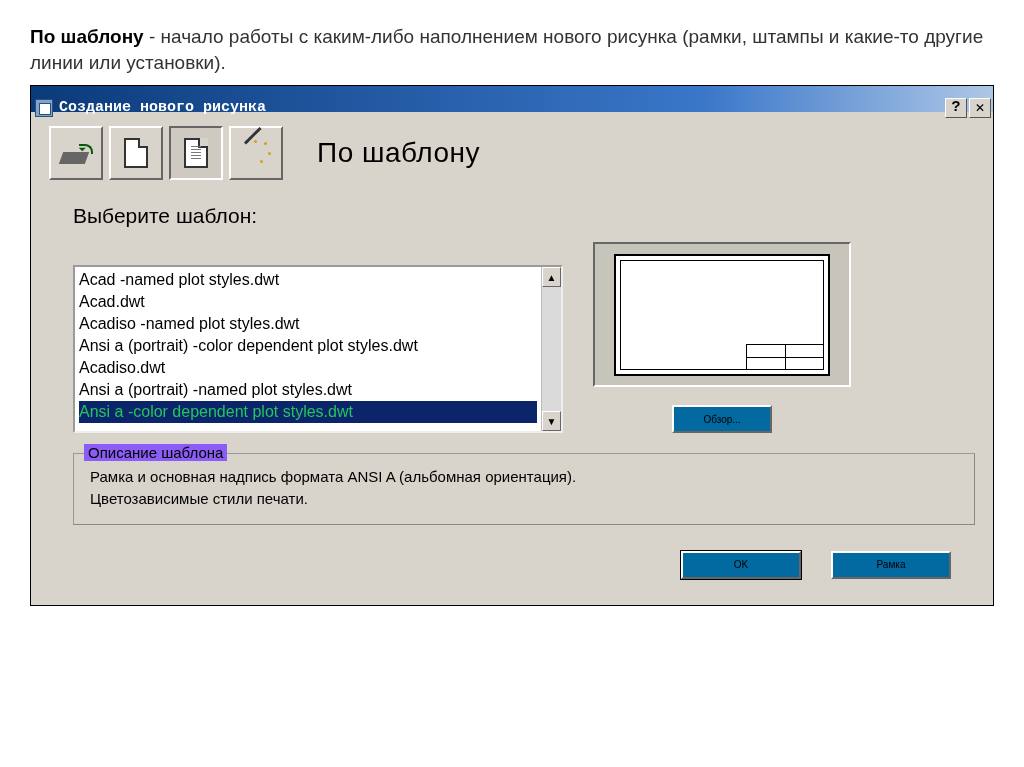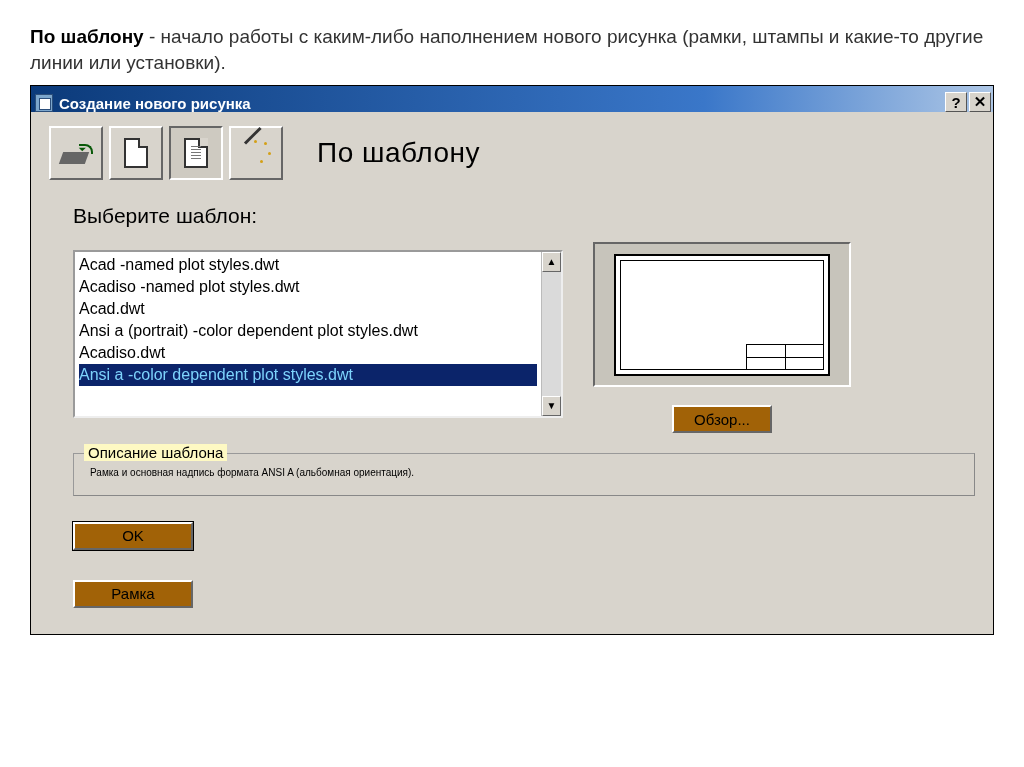--- a/index.html
+++ b/index.html
@@ -24,25 +24,26 @@
     margin-bottom: 10px;
   }
   .intro b { color: #000; }
   .dialog-wrapper {
     border: 1px solid #000;
   }
   .titlebar {
     background: linear-gradient(to right, #0b3a7a, #3a77c9 70%, #aec7e6);
     height: 26px;
     display: flex;
-    align-items: flex-end;
+    align-items: center;
     padding: 17px 2px 0 4px;
     color: #fff;
     font-weight: bold;
     font-size: 15px;
+    font-family: Liberation Mono, monospace;
   }
   .titlebar .app-icon {
     width: 18px; height: 18px;
     background: #7ca6cc;
     border: 1px solid #2b4e7a;
     margin-right: 6px;
     position: relative;
   }
   .titlebar .app-icon::before {
     content: "";
@@ -105,42 +106,42 @@
   .content-inner {
     padding-left: 24px;
   }
   .label {
     font-size: 21px;
     margin-bottom: 6px;
   }
   .mid-row {
     display: flex;
     gap: 30px;
-    align-items: center;
+    align-items: flex-end;
   }
   .listbox-wrap {
     display: flex;
     width: 490px;
     height: 168px;
     border: 2px inset #eee;
     background: #fff;
   }
   .listbox {
     flex: 1;
     overflow: hidden;
     font-size: 16px;
     font-family: Arial, sans-serif;
     color: #000;
     line-height: 22px;
     padding: 2px 4px;
   }
   .listbox .item { white-space: nowrap; height: 22px; cursor: default; }
   .listbox .item.selected {
     background: #0b246a;
-    color: #7dd3fc;
+    color: #22c55e;
   }
   .scrollbar {
     width: 20px;
     background: #dfdfdf;
     display: flex;
     flex-direction: column;
     border-left: 1px solid #bbb;
   }
   .scroll-btn {
     height: 20px;
@@ -198,56 +199,55 @@
   }
   .pf-titleblock::after {
     content: "";
     position: absolute;
     left: 0; right: 0; top: 50%;
     border-top: 1px solid #000;
   }
   .btn {
     min-width: 100px;
     height: 28px;
-    background: #a16207;
+    background: #0369a1;
     border: 2px solid #fff;
     border-right-color: #666;
     border-bottom-color: #666;
-    font-size: 15px;
+    font-size: 10px;
     display: flex;
     align-items: center;
     justify-content: center;
     padding: 0 16px;
     cursor: default;
   }
   .fieldset {
     margin-top: 20px;
     border: 1px solid #888;
     border-top-color: #999;
     border-left-color: #999;
     padding: 12px 16px 14px 16px;
     position: relative;
   }
   .fieldset-legend {
     position: absolute;
     top: -10px; left: 10px;
-    background: #fef9c3;
+    background: #8b5cf6;
     padding: 0 4px;
     font-size: 15px;
   }
   .fieldset-text {
-    font-size: 10px;
+    font-size: 15px;
     line-height: 1.45;
   }
   .bottom-bar {
     display: flex;
     justify-content: flex-end;
     gap: 30px;
     padding: 26px 24px 4px 24px;
-    flex-direction: column;
   }
   .bottom-bar .btn { width: 120px; }
   .bottom-bar .btn.default {
     outline: 1px solid #000;
   }
   
   .ic-folder {
     width: 34px; height: 22px;
     position: relative;
   }
@@ -360,24 +360,25 @@
         <div class="heading">По шаблону</div>
       </div>
 
       <div class="content-inner">
         <div class="label">Выберите шаблон:</div>
 
         <div class="mid-row">
           <div class="listbox-wrap">
             <div class="listbox" id="listbox">
                 <div class="item">Acad -named plot styles.dwt</div>
+                <div class="item">Acad.dwt</div>
                 <div class="item">Acadiso -named plot styles.dwt</div>
-                <div class="item">Acad.dwt</div>
                 <div class="item">Ansi a (portrait) -color dependent plot styles.dwt</div>
                 <div class="item">Acadiso.dwt</div>
+                <div class="item">Ansi a (portrait) -named plot styles.dwt</div>
                 <div class="item selected">Ansi a -color dependent plot styles.dwt</div>
               </div>
             <div class="scrollbar">
               <div class="scroll-btn">▲</div>
               <div class="scroll-track"></div>
               <div class="scroll-btn">▼</div>
             </div>
           </div>
 
           <div class="preview-col">
@@ -388,20 +389,21 @@
               </div>
             </div>
             <div class="btn">Обзор...</div>
           </div>
         </div>
 
         <div class="fieldset">
           <div class="fieldset-legend">Описание шаблона</div>
           <div class="fieldset-text">
             <div>Рамка и основная надпись формата ANSI A (альбомная ориентация).</div>
+            <div>Цветозависимые стили печати.</div>
           </div>
         </div>
       </div>
 
       <div class="bottom-bar">
         <div class="btn default">OK</div>
         <div class="btn">Рамка</div>
       </div>
     </div>
   </div>

